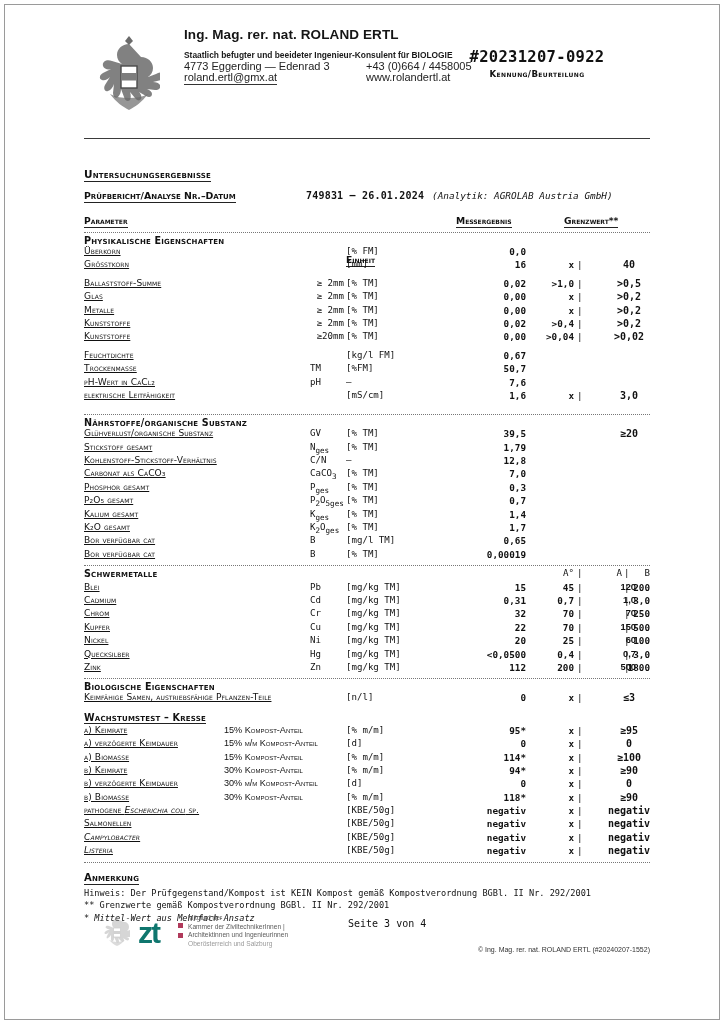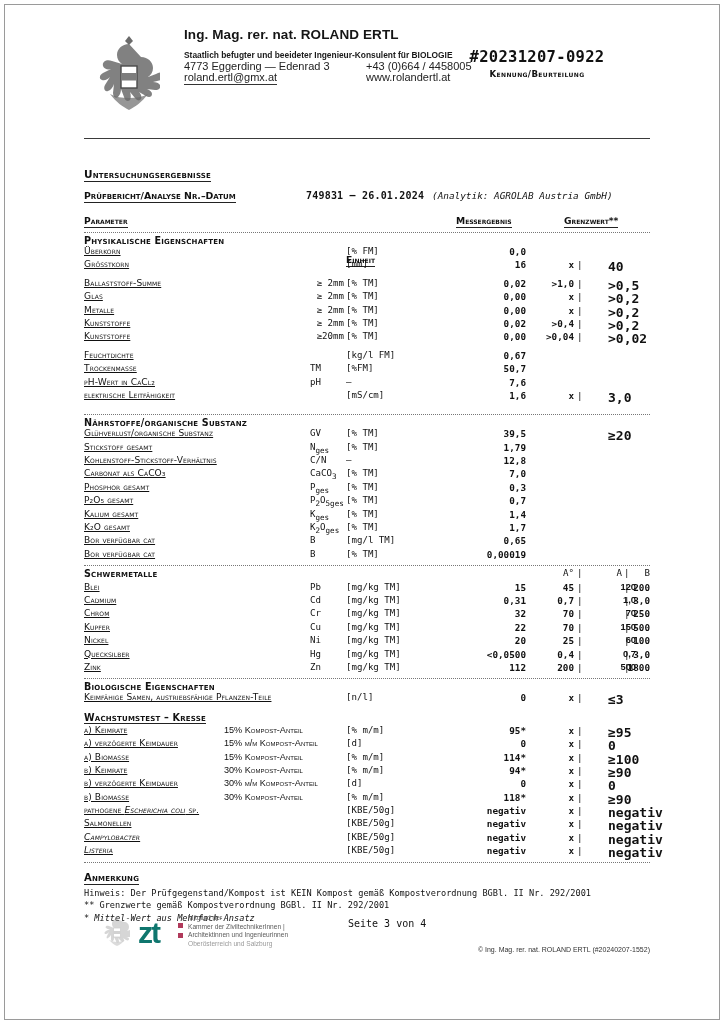--- a/index.html
+++ b/index.html
@@ -255,24 +255,24 @@
     left: 524px;
     width: 42px;
     text-align: right;
     font-family: "DejaVu Sans Mono", monospace;
     font-weight: 700;
     font-size: 9.3px;
   }
   .c-far {
     left: 524px;
     width: 42px;
-    text-align: left;
-    font-family: "DejaVu Sans Mono", monospace;
-    font-weight: 700;
-    font-size: 13px;
+    text-align: center;
+    font-family: "DejaVu Sans Mono", monospace;
+    font-weight: 700;
+    font-size: 10px;
   }
 
   .hm-head {
     position: relative;
     height: 13.4px;
   }
   .hm-head .hm-a  { position: absolute; left: 452px; width: 38px; text-align: right;
                     font-family: "DejaVu Sans Mono", monospace; font-size: 9.1px; }
   .hm-head .hm-bb { position: absolute; left: 498px; width: 40px; text-align: right;
                     font-family: "DejaVu Sans Mono", monospace; font-size: 9.1px; }

